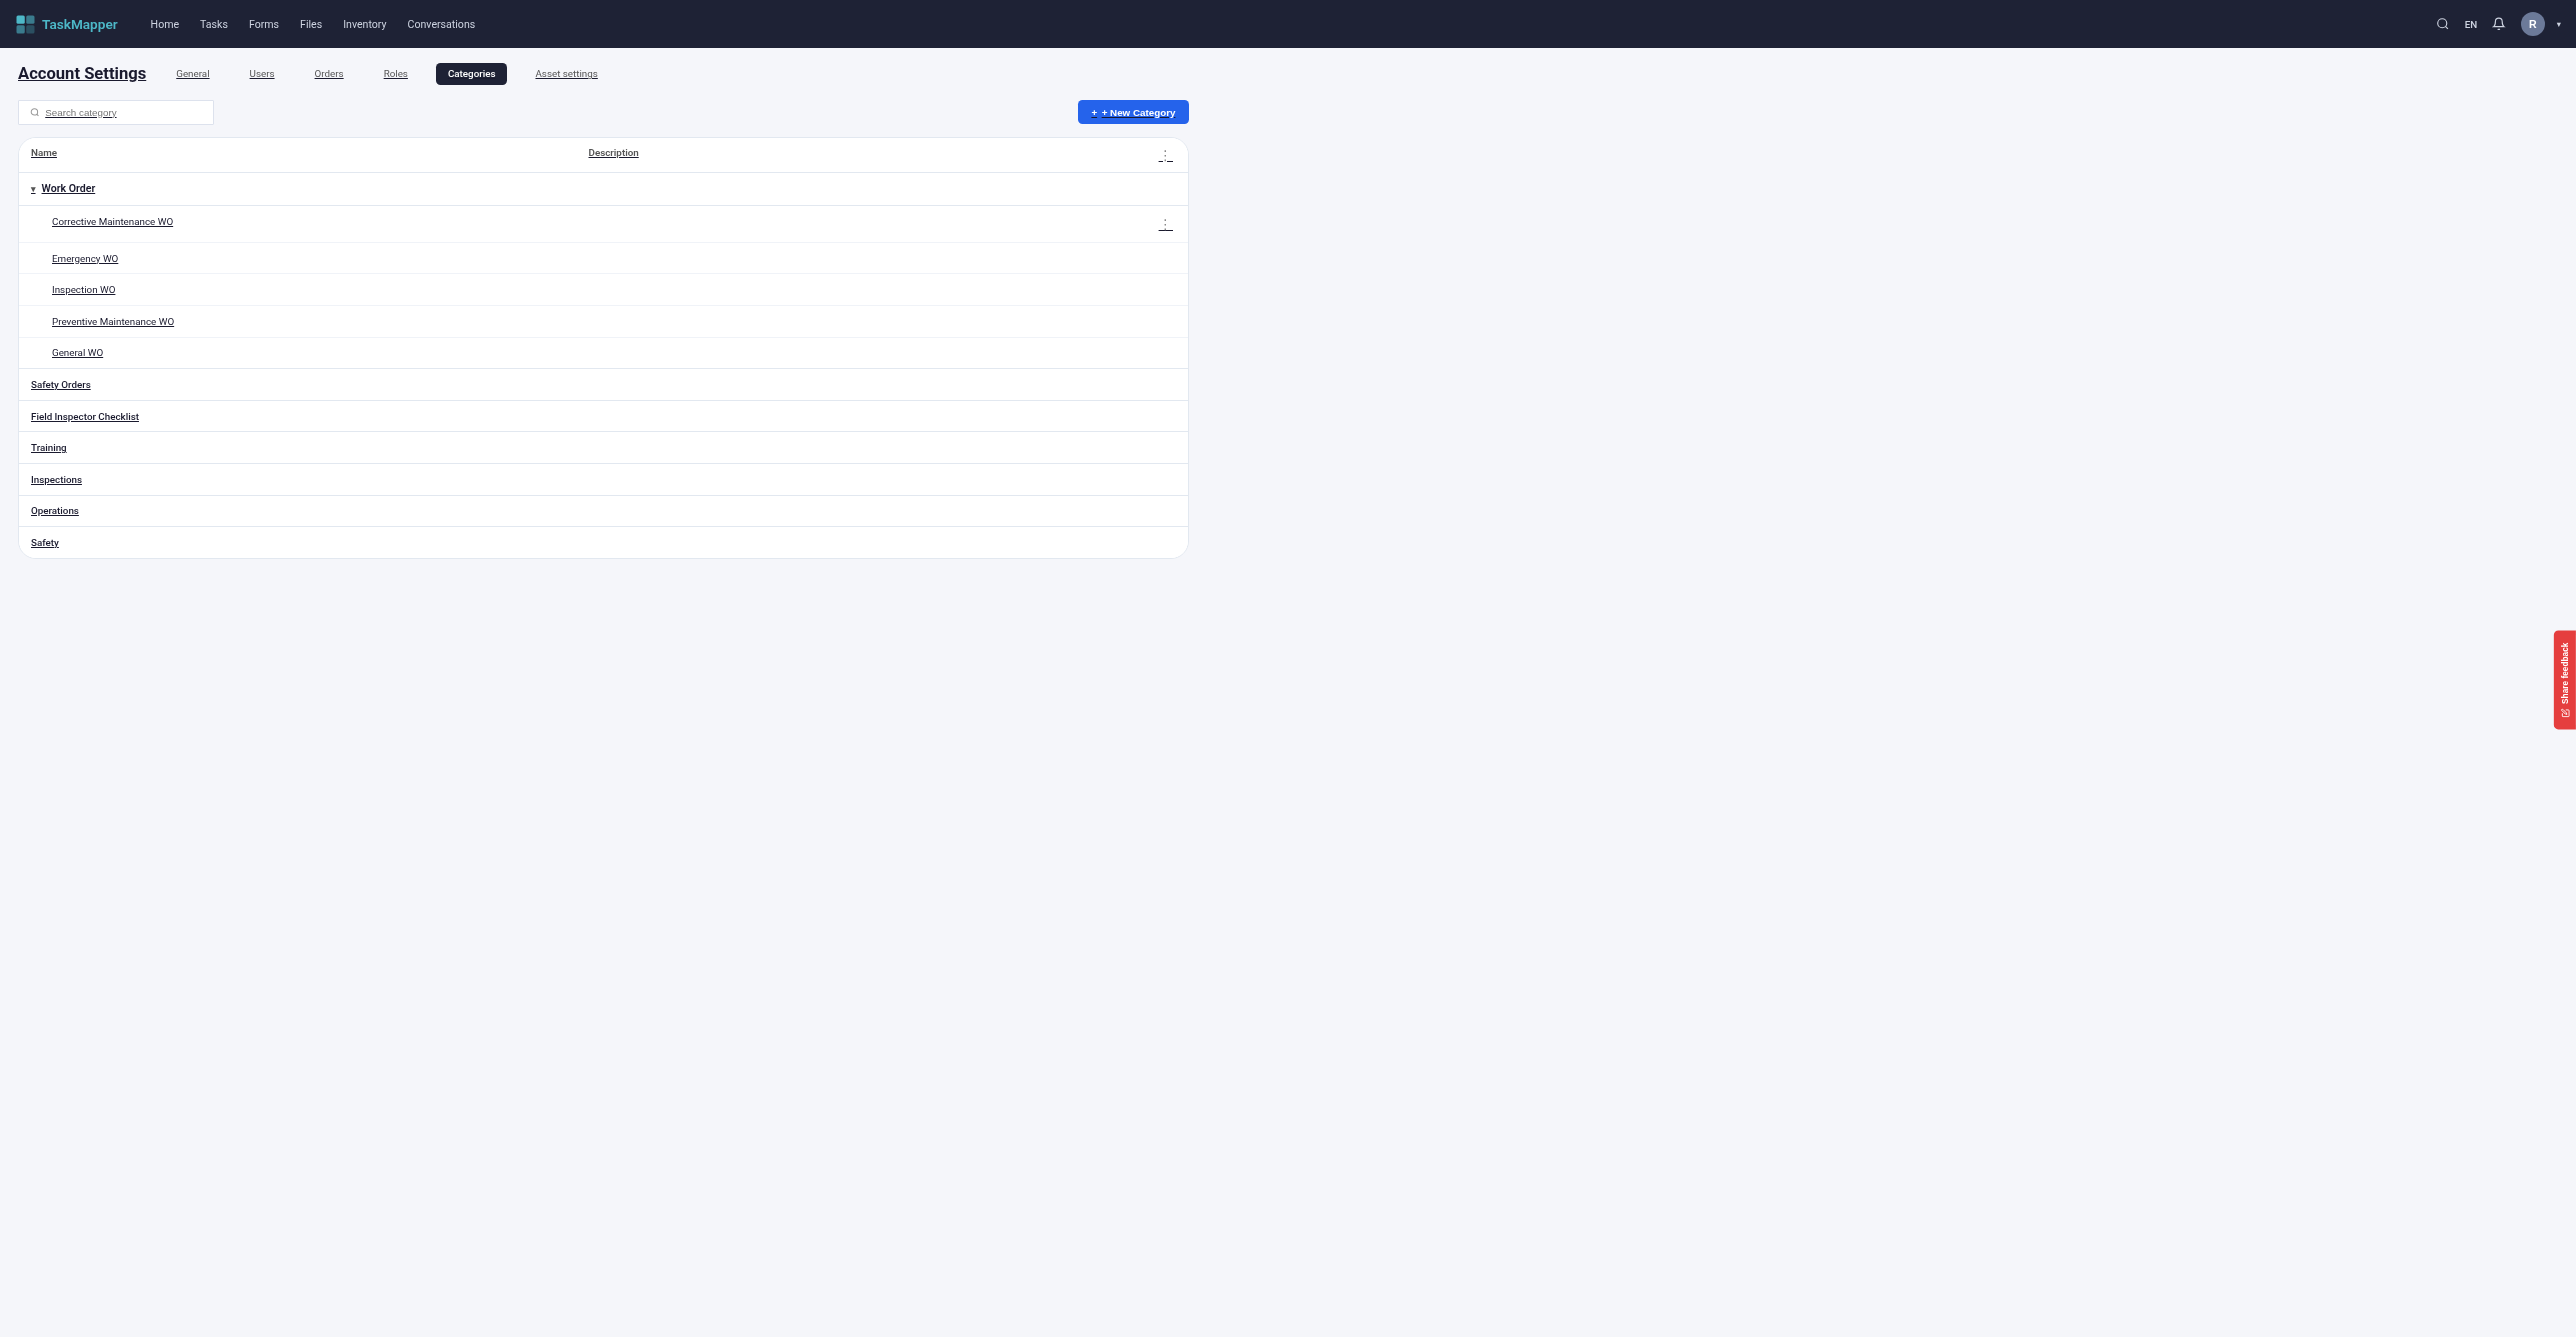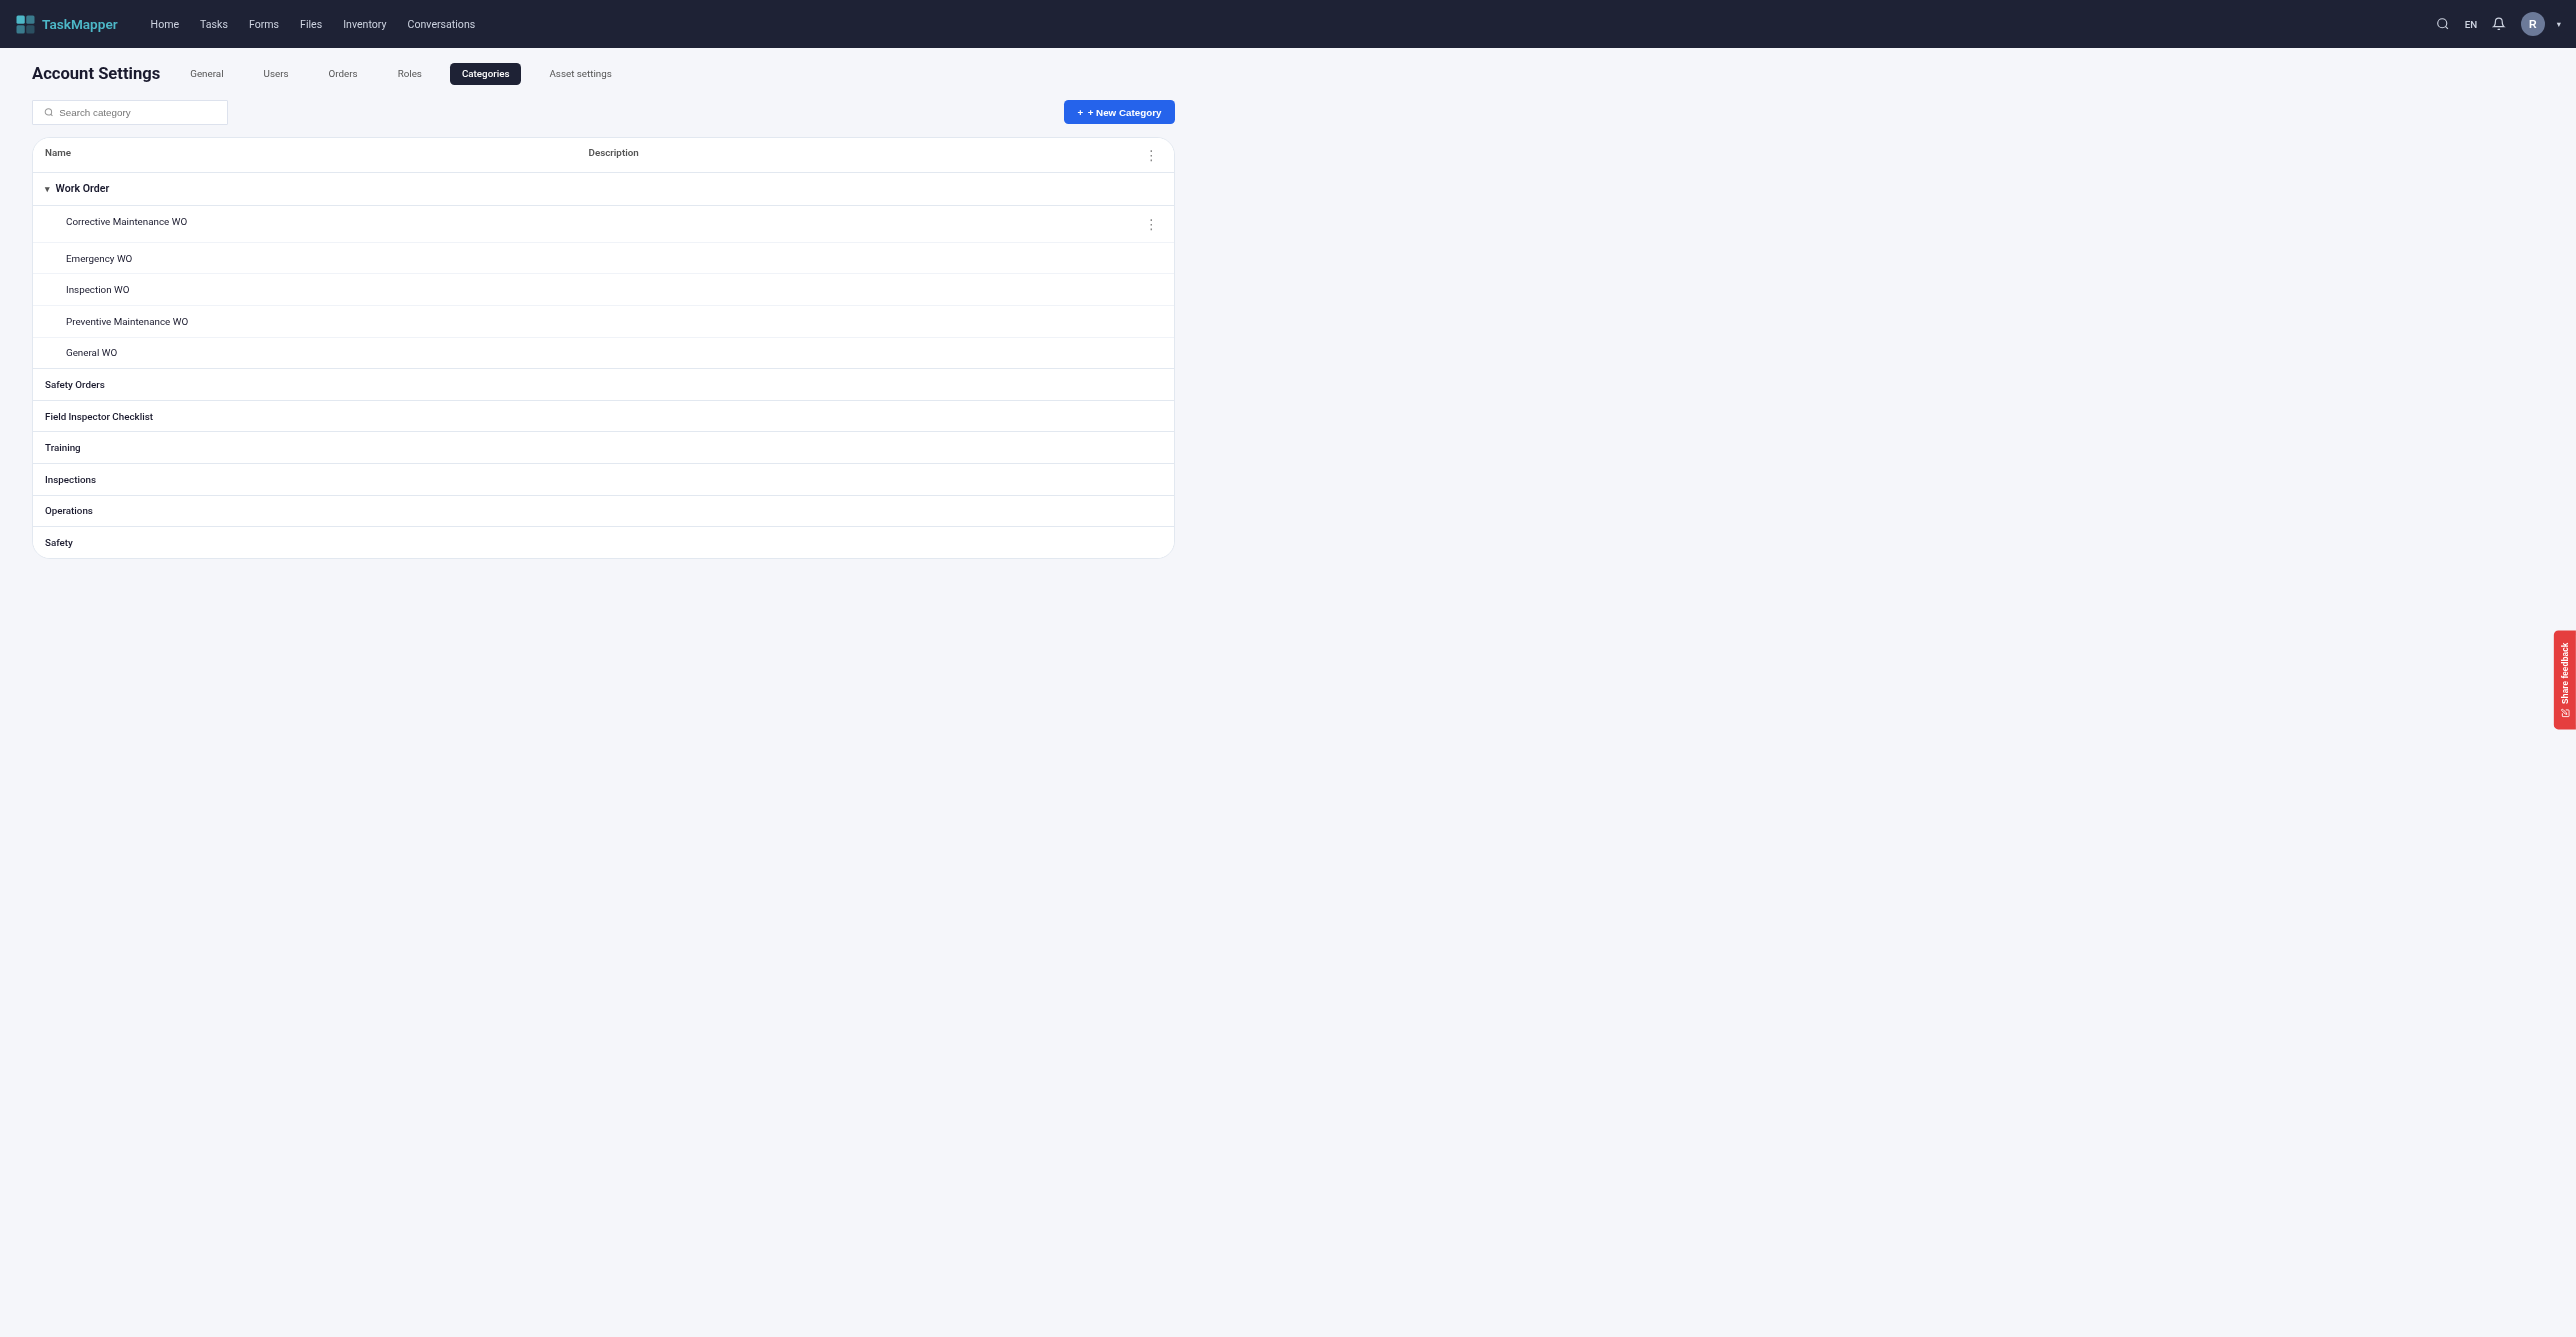--- a/index.html
+++ b/index.html
@@ -82,22 +82,23 @@
       justify-content: center;
     }
     .avatar-caret {
       color: #cdd3e0;
       font-size: 8.3px;
       cursor: pointer;
     }
 
     
     .main-content {
-      padding: 15px 32px;
+      padding: 15px 18px;
       max-width: 1207px;
+      text-decoration: underline;
     }
 
     
     .page-header {
       display: flex;
       align-items: center;
       gap: 0;
       margin-bottom: 15px;
     }
     .page-title {

